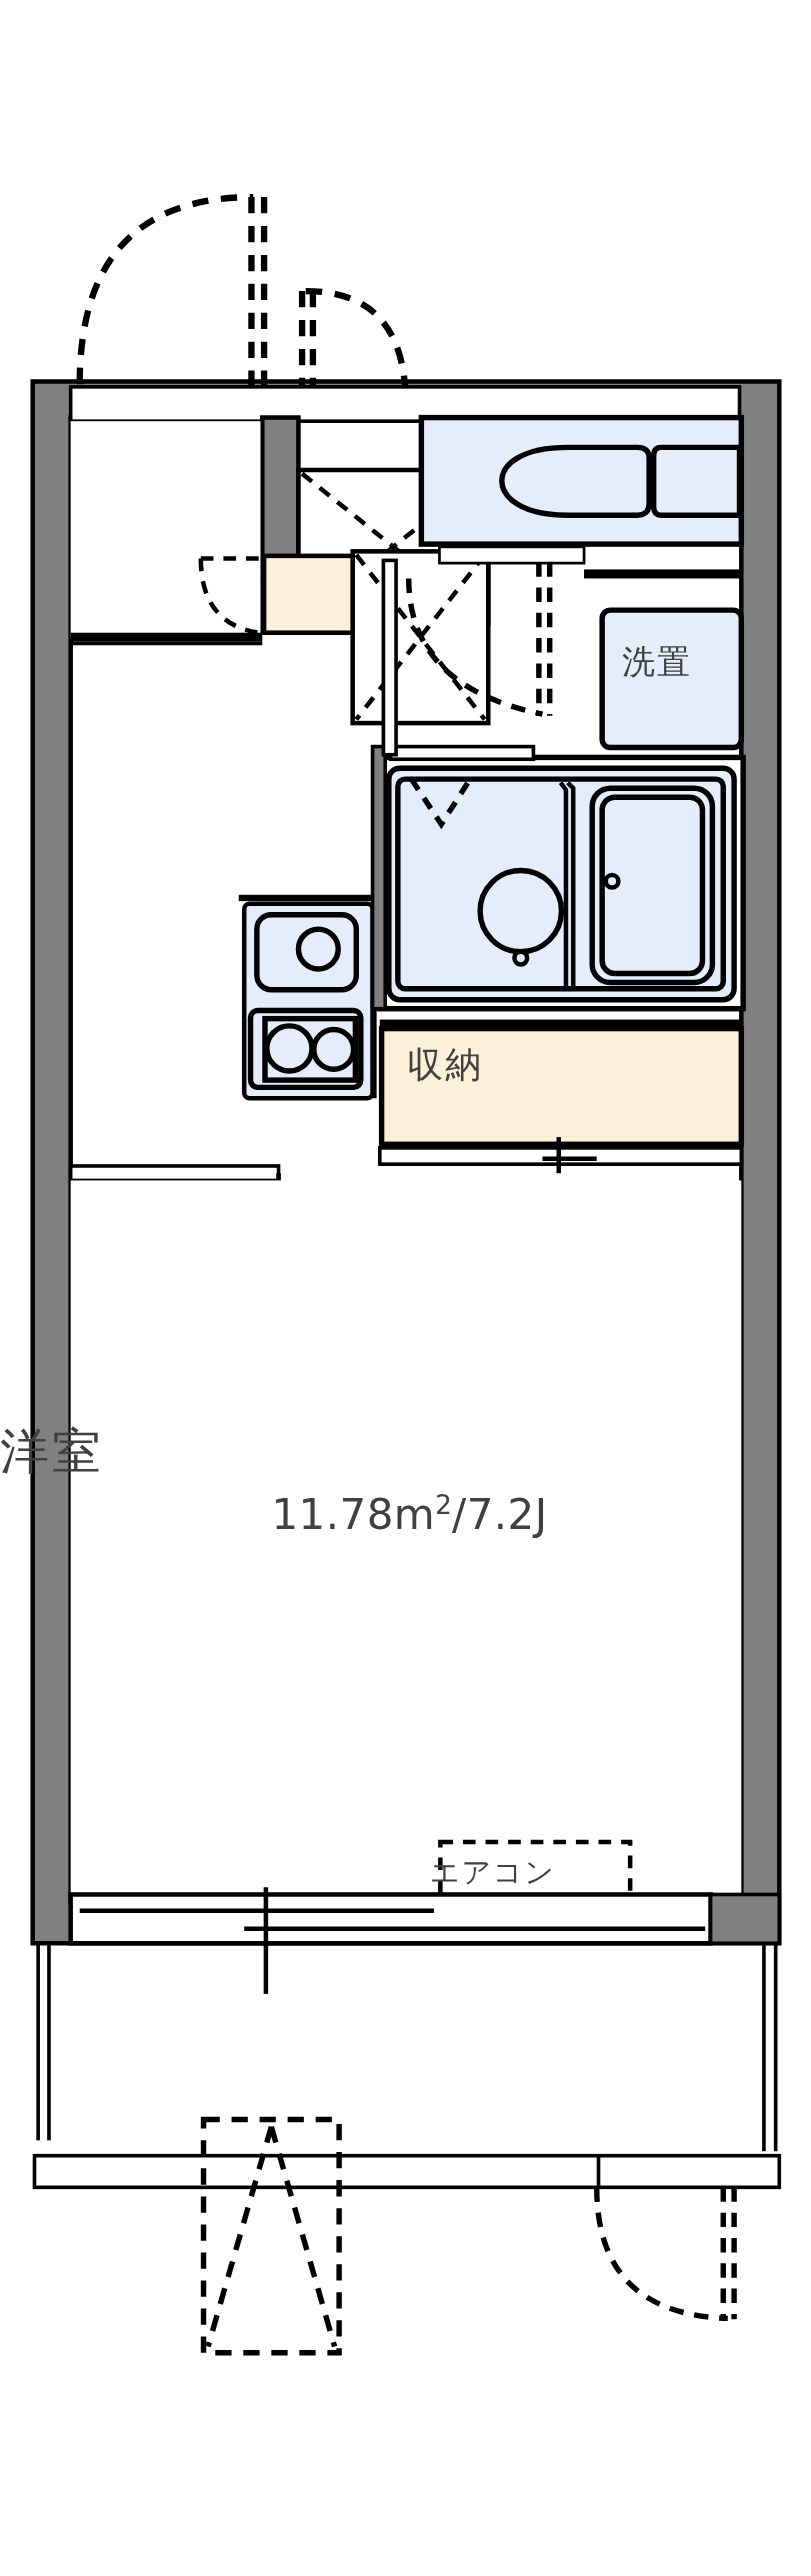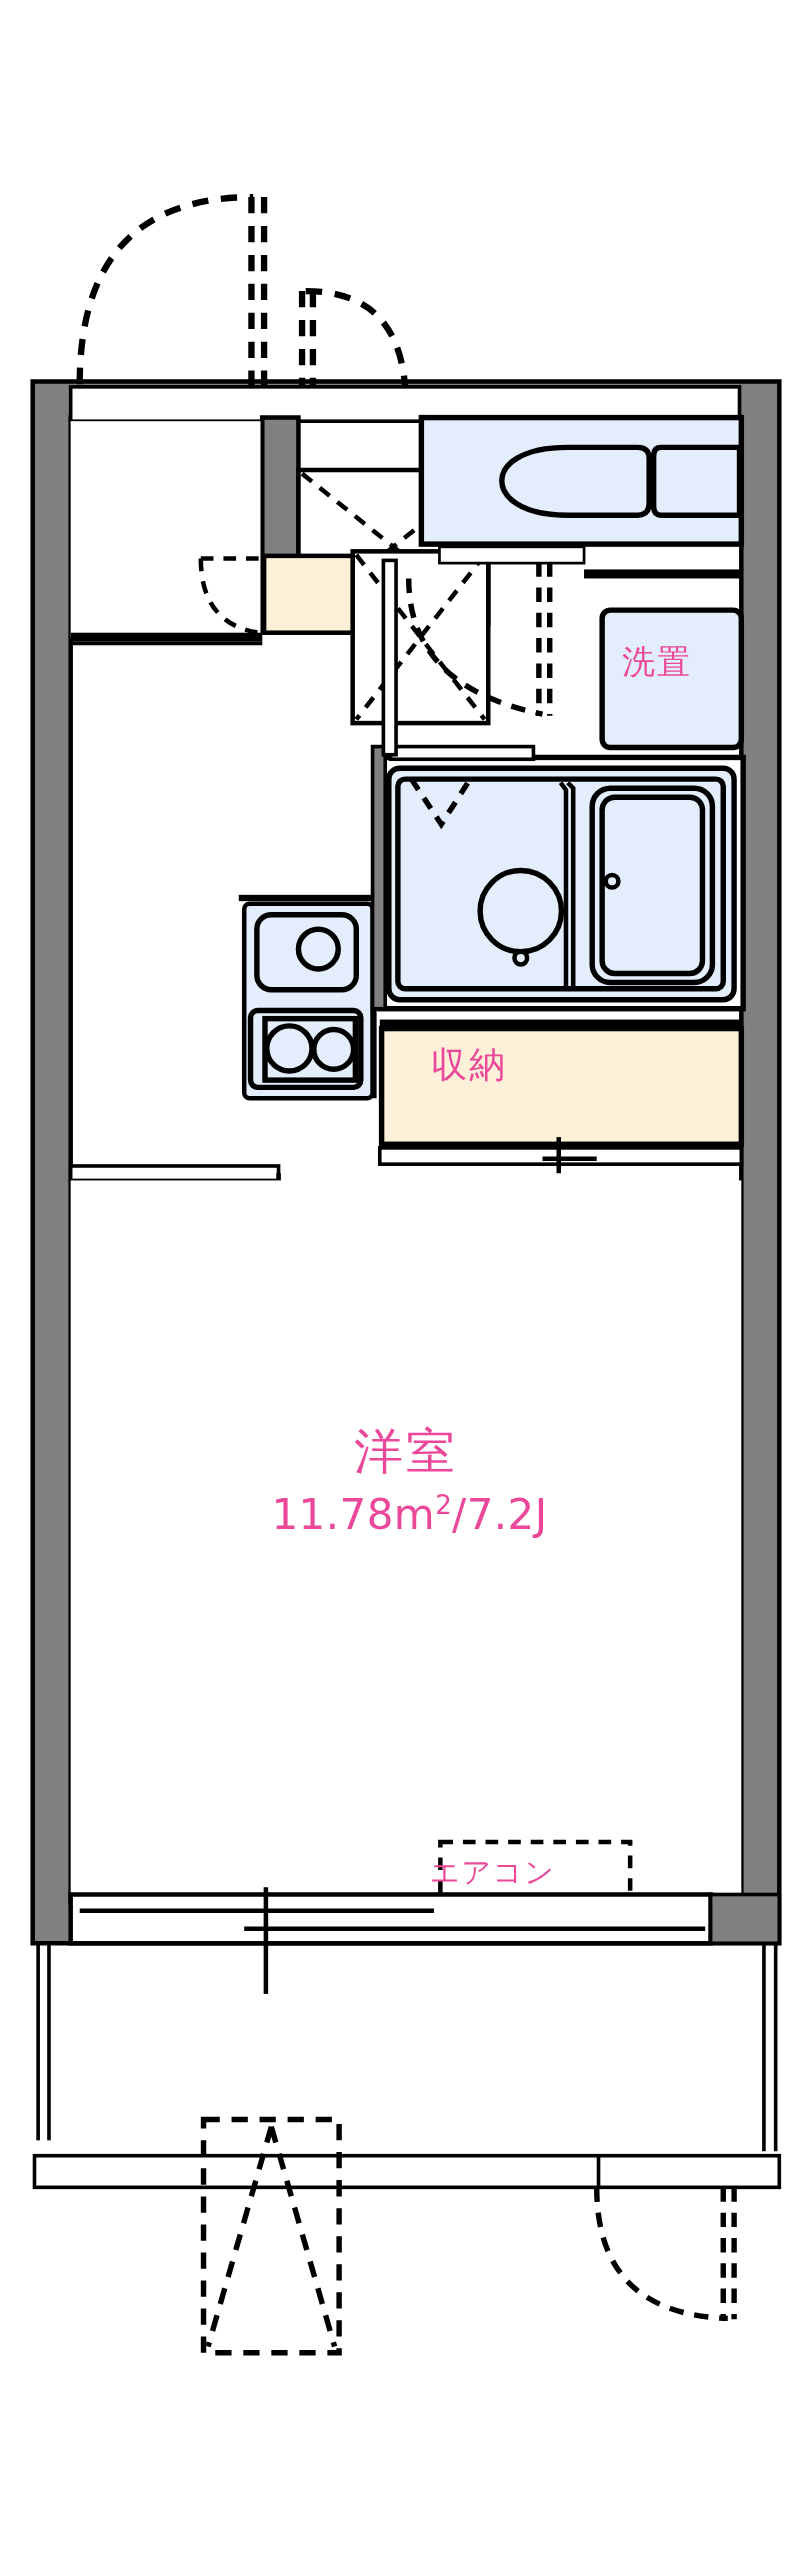--- a/index.html
+++ b/index.html
@@ -5,26 +5,26 @@
 <style>
   html,body{margin:0;padding:0;background:#ffffff;}
   body{
     font-family:"Liberation Sans","DejaVu Sans",sans-serif;
     width:812px;height:2576px;position:relative;overflow:hidden;
   }
   #plan{position:absolute;left:0;top:0;width:812px;height:2576px;}
   .lbl{
     position:absolute;
     font-family:"DejaVu Sans","Liberation Sans",sans-serif;
-    color:#ec4899;white-space:nowrap;
+    color:#404040;white-space:nowrap;
     letter-spacing:0.02em;
   }
-  #room-name{font-size:49px;left:0;right:0;text-align:center;top:1419px;letter-spacing:.06em;}
+  #room-name{font-size:49px;left:0;right:0;top:1419px;letter-spacing:.06em;}
   #room-area{font-size:42px;left:0;right:0;text-align:center;top:1490px;letter-spacing:.01em;margin-left:7px;}
-  #lbl-storage{font-size:36px;left:407px;top:1041px;letter-spacing:.06em;margin-left:24px;}
+  #lbl-storage{font-size:36px;left:407px;top:1041px;letter-spacing:.06em;}
   #lbl-washer{font-size:33px;left:622px;top:640px;letter-spacing:.06em;}
   #lbl-ac{font-size:29px;left:430px;top:1853px;letter-spacing:.06em;}
   .sup{font-size:0.62em;vertical-align:super;}
 </style>
 </head>
 <body>
 
 <svg id="plan" viewBox="0 0 898 2850" xmlns="http://www.w3.org/2000/svg">
 
   <g>

